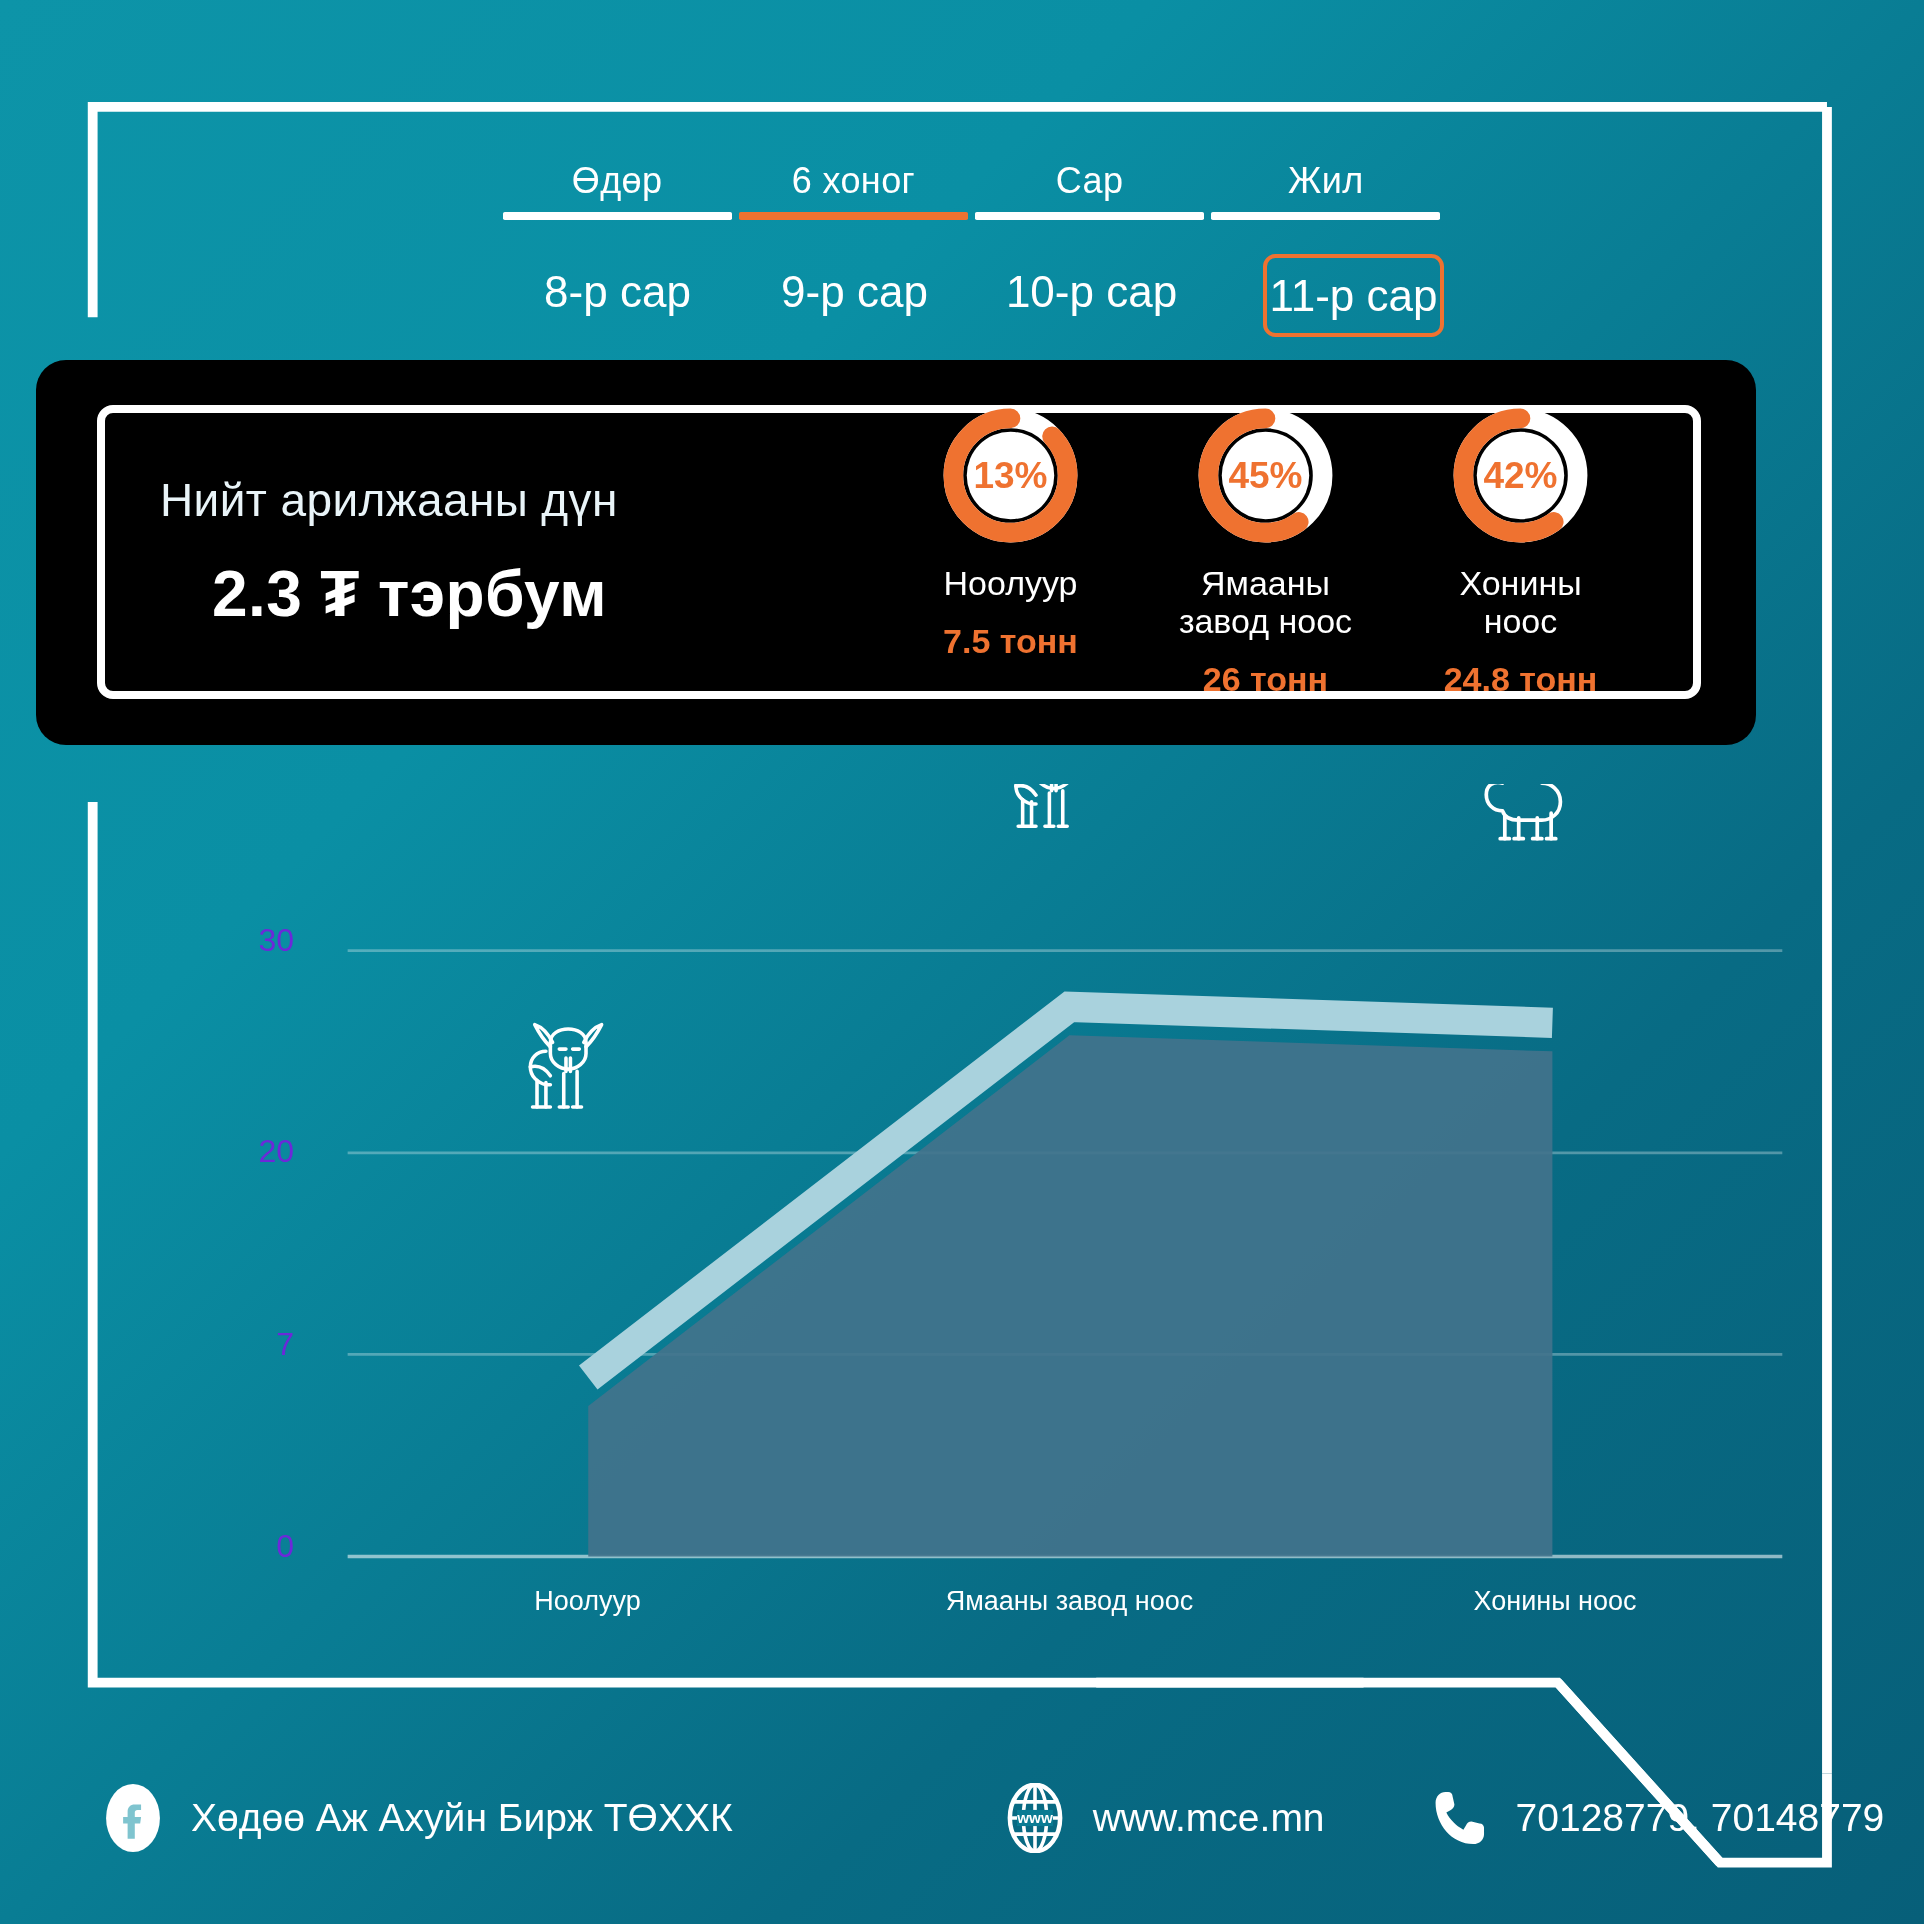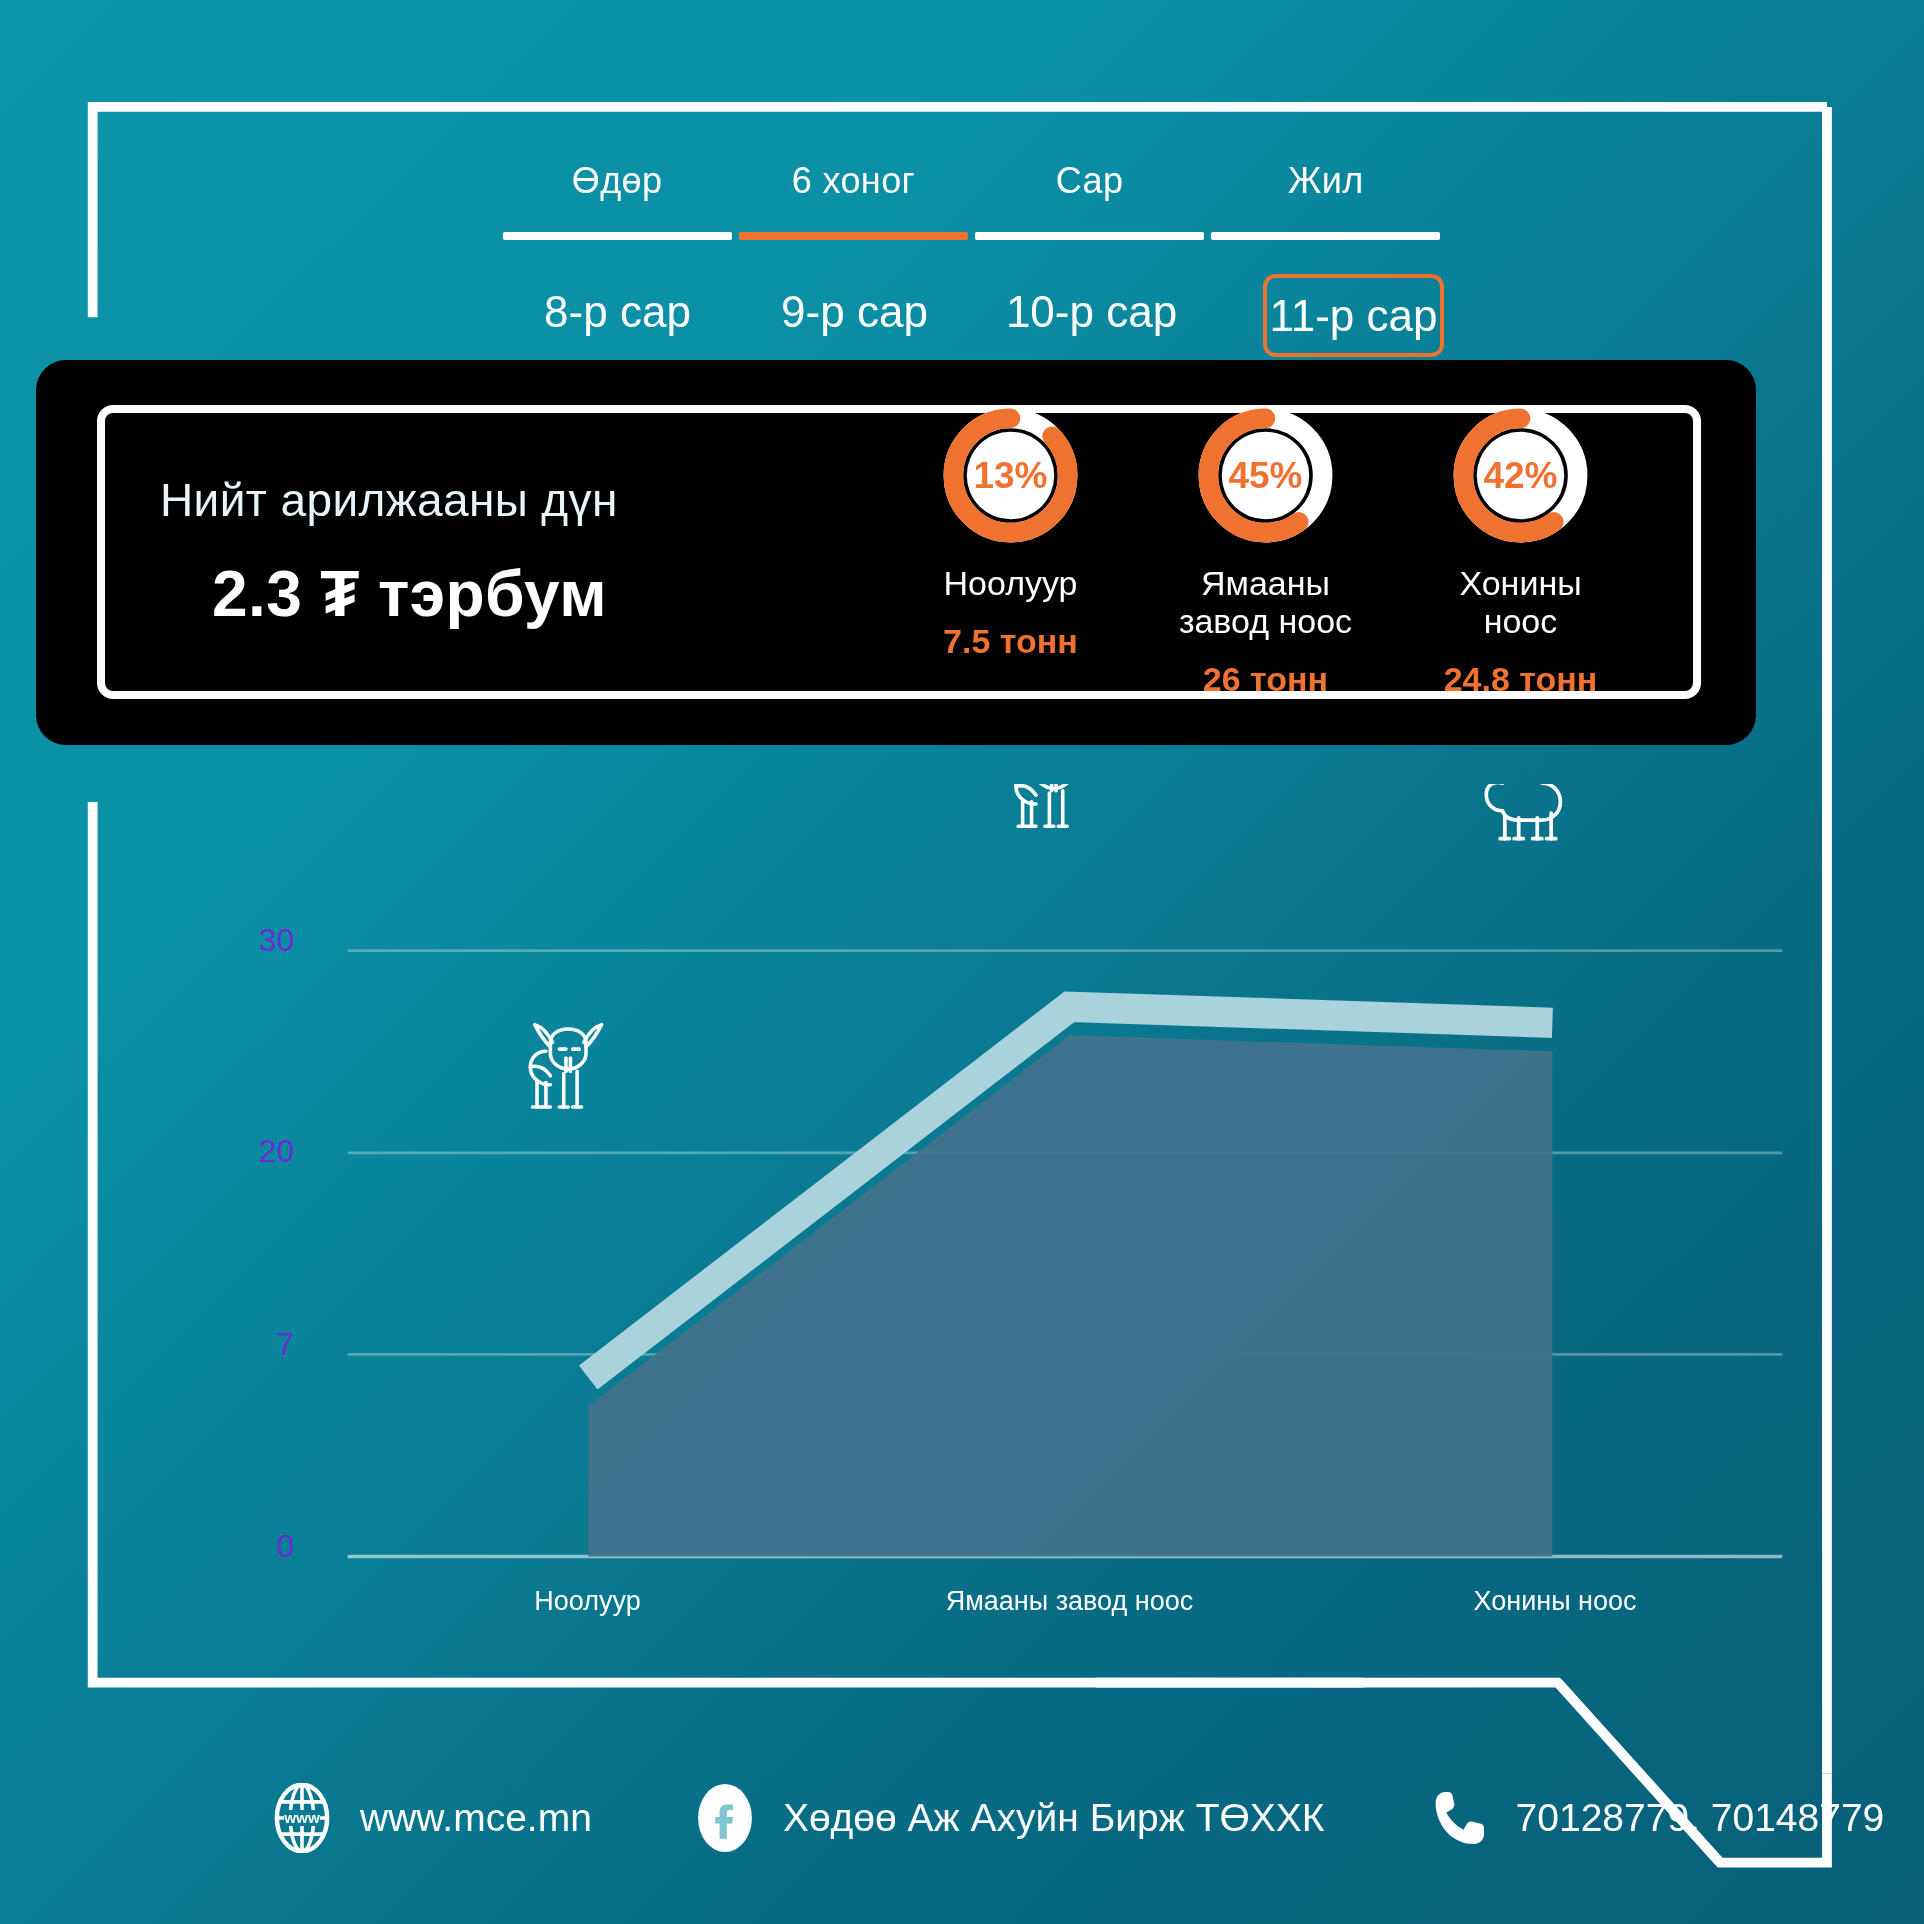--- a/index.html
+++ b/index.html
@@ -12,21 +12,21 @@
   }
 
   
   .frame { position:absolute; inset:0; pointer-events:none; }
 
   
   .nav { position:absolute; left:499px; top:160px; width:945px; }
   .nav-row { display:flex; }
   .nav-tab {
     flex:1; text-align:center; color:#ffffff;
-    font-size:36px; letter-spacing:0.4px; padding-bottom:30px;
+    font-size:36px; letter-spacing:0.4px; padding-bottom:10px;
     font-family:"Liberation Sans", sans-serif;
   }
   .nav-underline { display:flex; height:8px; }
   .nav-underline span { flex:1; background:#ffffff; margin:0 3.6px; border-radius:1.8px; }
   .nav-underline span.active { background:#ef7230; }
 
   .months { display:flex; margin-top:34px; }
   .month {
     flex:1; text-align:center; color:#ffffff; font-size:44px;
     padding:12.5px 0;
@@ -223,50 +223,50 @@
     </g>
   </svg>
 
   
   <div class="xlabel" style="left:454px;  top:802px; width:267px;">Ноолуур</div>
   <div class="xlabel" style="left:927px; top:802px; width:285px;">Ямааны завод ноос</div>
   <div class="xlabel" style="left:1426px; top:802px; width:258px;">Хонины ноос</div>
 </div>
 
 <div class="footer">
+
+  <div class="fitem" style="margin-left:98px;">
+    <span class="ic">
+      <svg width="70" height="70" viewBox="0 0 78 78">
+        <ellipse cx="39" cy="39" rx="30" ry="38" fill="#ffffff"></ellipse>
+        <path d="M45 24 L41 24 C36 24 33 27 33 32 L33 38 L28 38 L28 45 L33 45 L33 62 L41 62 L41 45 L47 45 L48 38 L41 38 L41 33 C41 31 42 30 44 30 L48 30 L48 24 Z" fill="#7fc4cf"></path>
+      </svg>
+    </span>
+    <span>Хөдөө Аж Ахуйн Бирж ТӨХХК</span>
+  </div>
 
   <div class="fitem" style="margin-left:267px;">
     <span class="ic">
       <svg width="70" height="70" viewBox="0 0 78 78" style="font-size:44px">
         <ellipse cx="39" cy="39" rx="28" ry="37" fill="none" stroke="#ffffff" stroke-width="5"></ellipse>
         <ellipse cx="39" cy="39" rx="13" ry="37" fill="none" stroke="#ffffff" stroke-width="4"></ellipse>
         <line x1="11" y1="39" x2="67" y2="39" stroke="#ffffff" stroke-width="4"></line>
         <line x1="14" y1="21" x2="64" y2="21" stroke="#ffffff" stroke-width="4"></line>
         <line x1="14" y1="57" x2="64" y2="57" stroke="#ffffff" stroke-width="4"></line>
         <line x1="39" y1="2" x2="39" y2="76" stroke="#ffffff" stroke-width="4"></line>
         <rect x="19" y="30" width="40" height="18" fill="#0a7b93"></rect>
         <text x="39" y="45" font-size="17" font-family="Liberation Sans, sans-serif" fill="#ffffff" text-anchor="middle" font-weight="bold">www</text>
       </svg>
     </span>
     <span>www.mce.mn</span>
   </div>
 
   <div class="fitem" style="margin-left:98px;">
     <span class="ic">
       <svg width="70" height="70" viewBox="0 0 78 78">
-        <ellipse cx="39" cy="39" rx="30" ry="38" fill="#ffffff"></ellipse>
-        <path d="M45 24 L41 24 C36 24 33 27 33 32 L33 38 L28 38 L28 45 L33 45 L33 62 L41 62 L41 45 L47 45 L48 38 L41 38 L41 33 C41 31 42 30 44 30 L48 30 L48 24 Z" fill="#7fc4cf"></path>
-      </svg>
-    </span>
-    <span>Хөдөө Аж Ахуйн Бирж ТӨХХК</span>
-  </div>
-
-  <div class="fitem" style="margin-left:98px;">
-    <span class="ic">
-      <svg width="70" height="70" viewBox="0 0 78 78">
         <path d="M25 10 C19 10 14 15 14 22 C14 46 32 68 56 68 C63 68 68 63 68 57
                  L68 50 C68 47 66 45 63 45 L54 43 C51 43 49 45 48 47 L45 52
                  C37 48 30 41 26 33 L31 30 C33 29 35 27 35 24 L33 15 C33 12 31 10 28 10 Z" fill="#ffffff"></path>
       </svg>
     </span>
     <span>70128779, 70148779</span>
   </div>
 
 </div>
 

